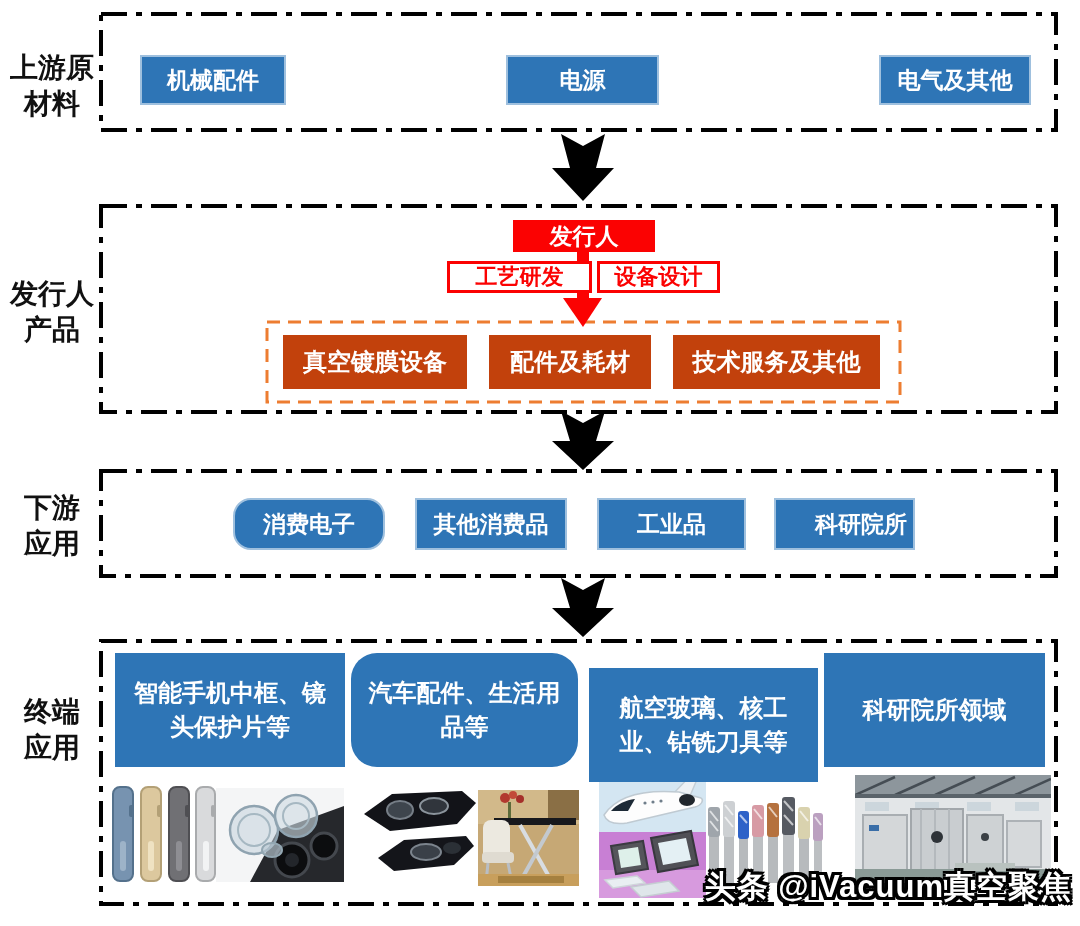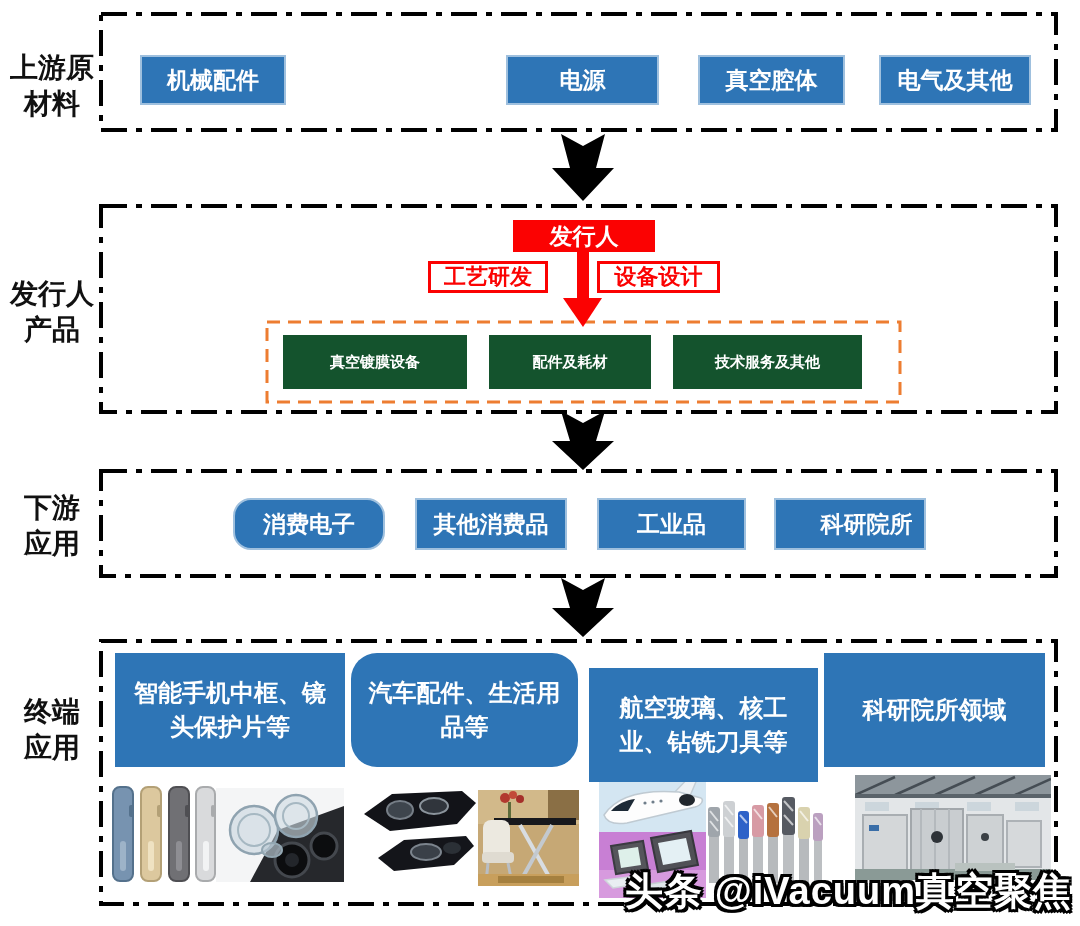--- a/index.html
+++ b/index.html
@@ -7,36 +7,36 @@
           font-family:"Liberation Sans","DejaVu Sans",sans-serif;}
   svg.overlay{position:absolute;left:0;top:0;z-index:1;}
   .sec-label{position:absolute;z-index:3;width:96px;text-align:center;color:#111;
              font-weight:bold;font-size:28px;line-height:1.28;white-space:pre-line;}
   .box{position:absolute;z-index:3;display:flex;align-items:center;justify-content:center;
        color:#ffffff;font-weight:bold;text-align:center;box-sizing:border-box;}
   .blue{background:#2e75b6;border:2px solid #9fc0de;}
   .row1{top:55px;height:50px;font-size:23px;}
   .row3{top:498px;height:52px;font-size:23px;}
   .row4{top:653px;height:114px;font-size:24px;line-height:1.4;white-space:pre-line;border:none;}
-  .orange-box{top:335px;height:54px;background:#14532d;font-size:15px;}
+  .orange-box{top:335px;height:54px;background:#c2410c;font-size:24px;}
   .issuer{left:513px;top:220px;width:142px;height:32px;background:#fb0202;font-size:23px;}
   .red-outline{top:261px;height:32px;background:#ffffff;border:3px solid #fb0202;
                color:#fb0202;font-size:22px;}
   .b1{left:140px;width:146px;} .b2{left:320px;width:151px;} .b3{left:506px;width:153px;}
   .b4{left:698px;width:147px;} .b5{left:879px;width:152px;}
-  .o1{left:283px;width:184px;} .o2{left:489px;width:162px;} .o3{left:673px;width:189px;}
+  .o1{left:283px;width:184px;} .o2{left:489px;width:162px;} .o3{left:673px;width:207px;}
   .c1{left:233px;width:152px;border-radius:18px;} .c2{left:415px;width:152px;} .c3{left:597px;width:149px;}
-  .c4{left:774px;width:152px;padding-left:33px;}
+  .c4{left:774px;width:141px;padding-left:33px;}
   .d1{left:115px;width:230px;} .d2{left:351px;width:227px;border-radius:26px;} .d3{left:589px;width:229px;margin-top:15px;}
   .d4{left:824px;width:221px;}
-  .rd{left:428px;width:120px;} .design{left:597px;width:123px;}
+  .rd{left:447px;width:145px;} .design{left:597px;width:123px;}
   .img{position:absolute;z-index:2;overflow:hidden;}
   .img svg{display:block;}
   #watermark{position:absolute;z-index:5;right:8px;top:866px;color:#ffffff;font-weight:bold;
-             font-size:38px;letter-spacing:1px;
+             font-size:31px;letter-spacing:1px;
              text-shadow:-3px -3px 0 #000,3px -3px 0 #000,-3px 3px 0 #000,3px 3px 0 #000,
                          -3px 0 0 #000,3px 0 0 #000,0 -3px 0 #000,0 3px 0 #000;margin-left:36px;}
 </style>
 </head>
 <body>
 
 <div id="canvas">
 
   <svg class="overlay" width="1080" height="926" viewBox="0 0 1080 926">
     <rect x="101" y="14" width="955" height="116" fill="none" stroke="#000" stroke-width="4" stroke-dasharray="26 9 6 9"></rect>
@@ -55,21 +55,20 @@
 材料</div>
   <div class="sec-label" style="left:4px;top:276px;">发行人
 产品</div>
   <div class="sec-label" style="left:4px;top:490px;">下游
 应用</div>
   <div class="sec-label" style="left:4px;top:694px;">终端
 应用</div>
 
   <div class="box blue row1 b1">机械配件</div>
   <div class="box blue row1 b3">电源</div>
-  <div class="box blue row1 b4">真空腔体</div>
   <div class="box blue row1 b5">电气及其他</div>
 
   <div class="box issuer">发行人</div>
   <div class="box red-outline rd">工艺研发</div>
   <div class="box red-outline design">设备设计</div>
   <div class="box orange-box o1">真空镀膜设备</div>
   <div class="box orange-box o2">配件及耗材</div>
   <div class="box orange-box o3">技术服务及其他</div>
 
   <div class="box blue row3 c1">消费电子</div>

